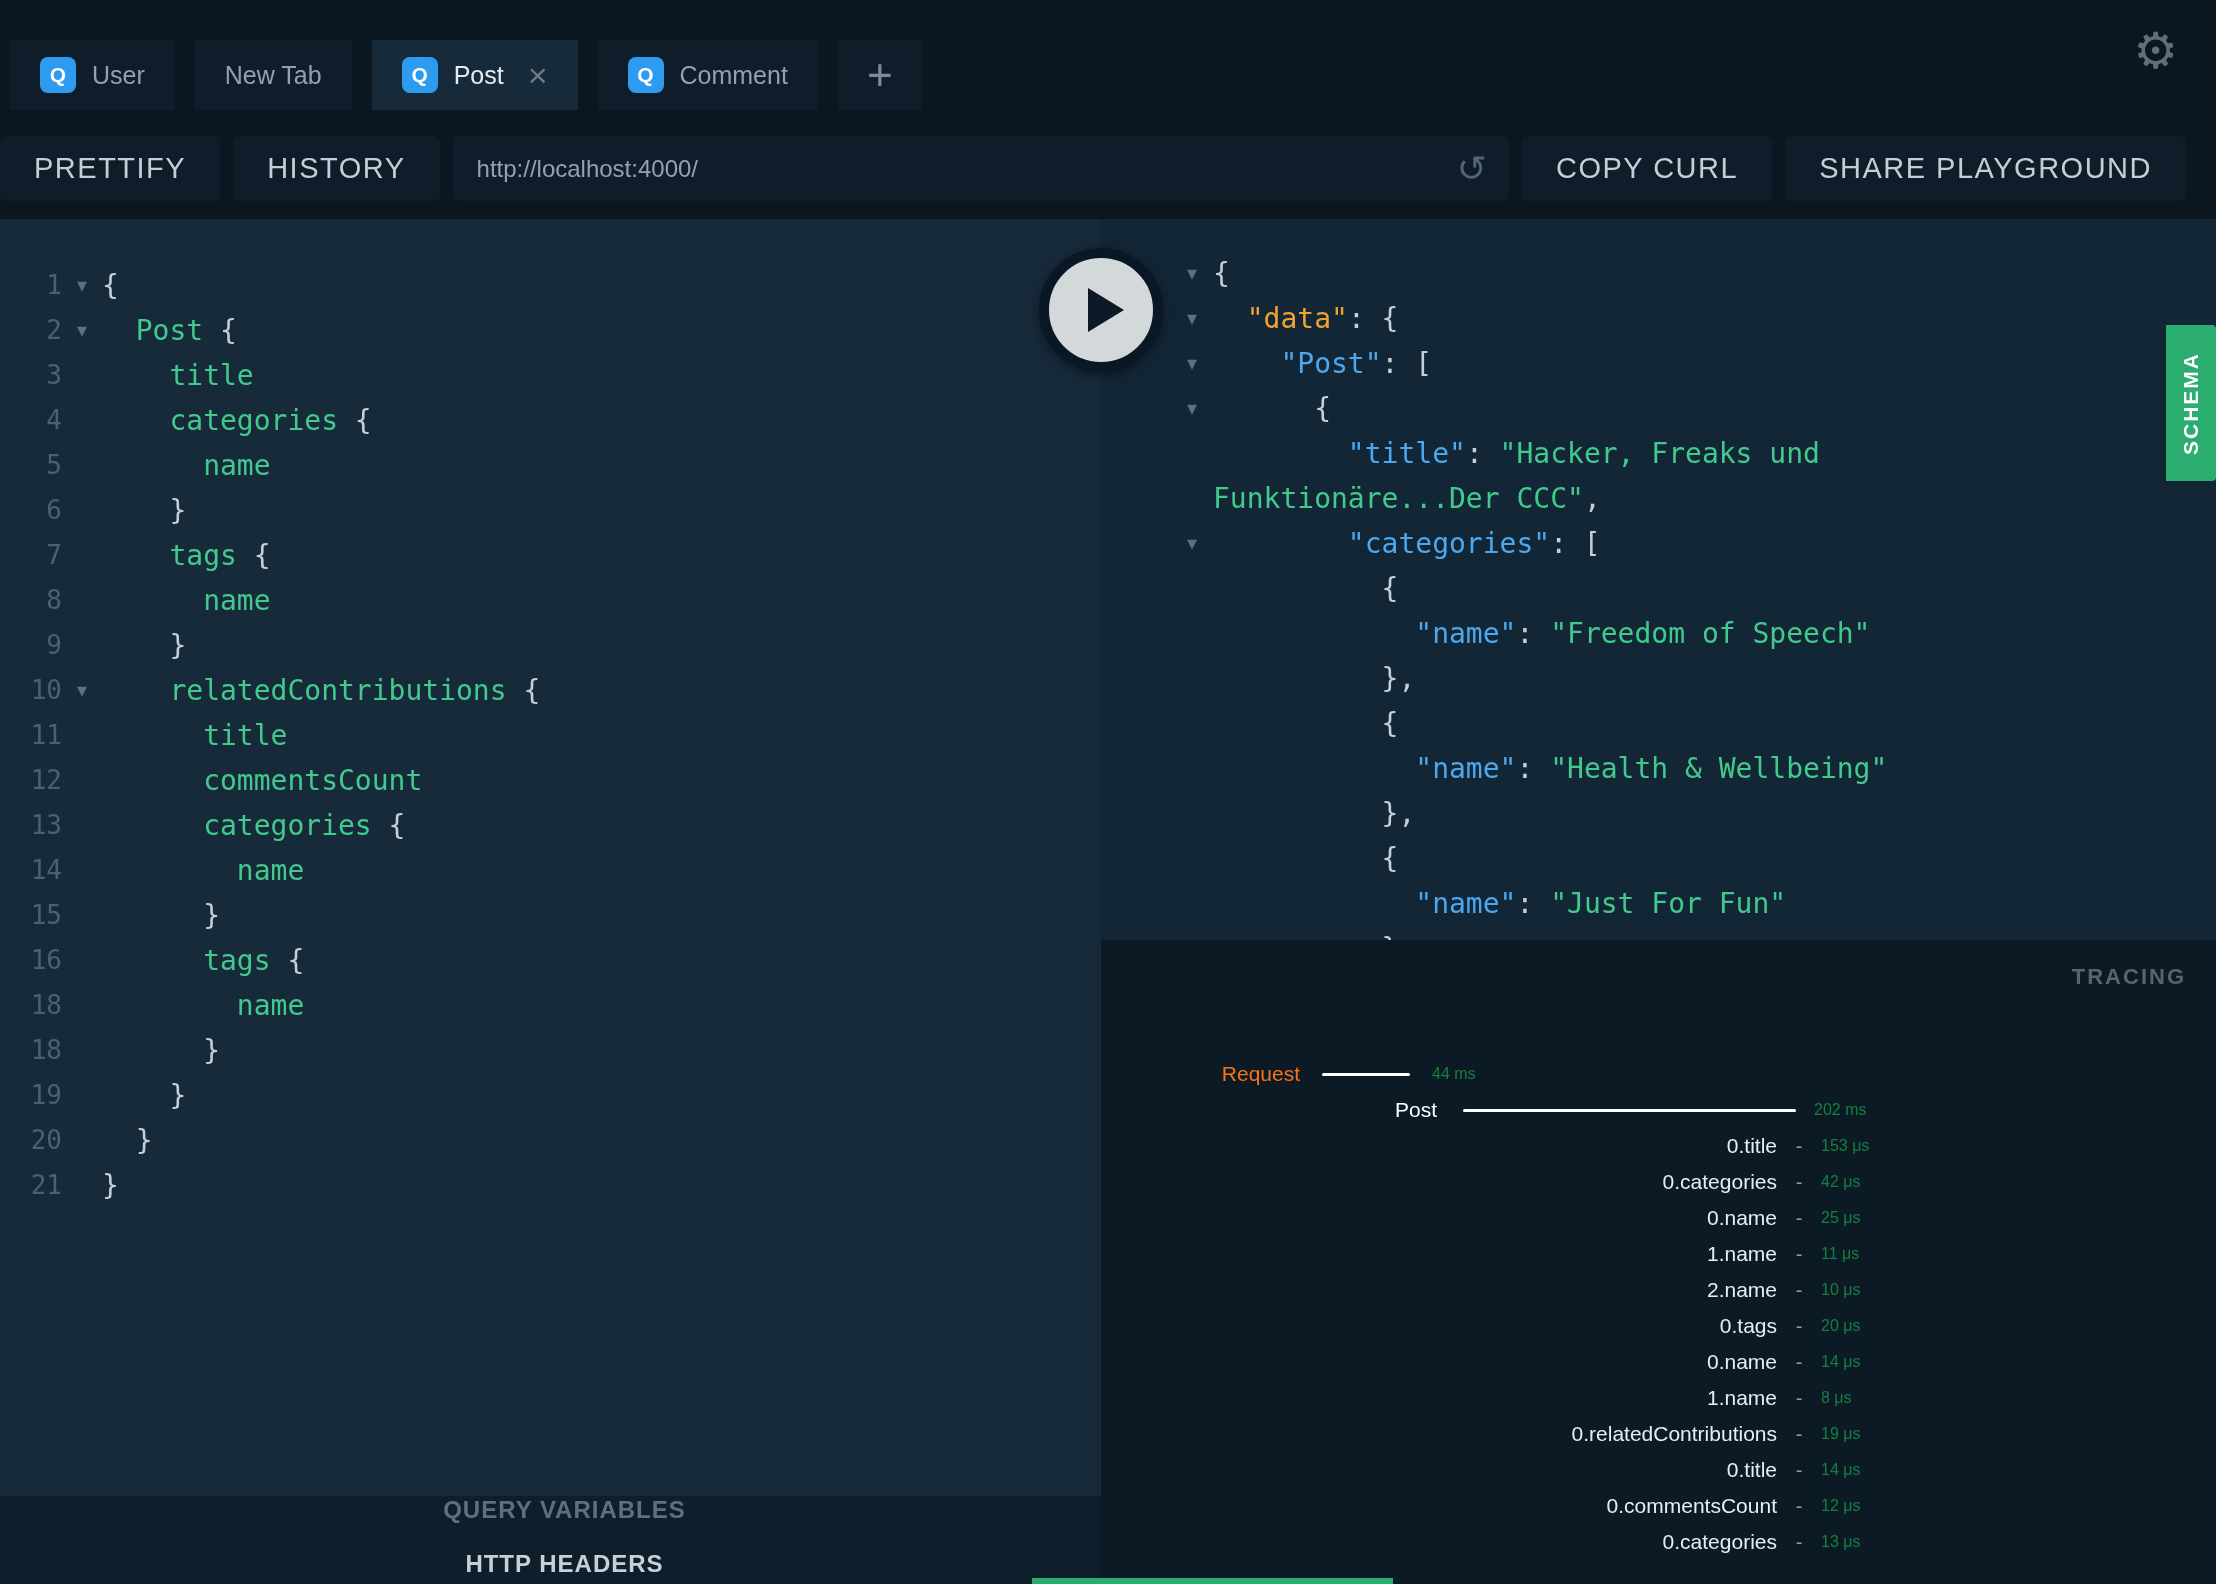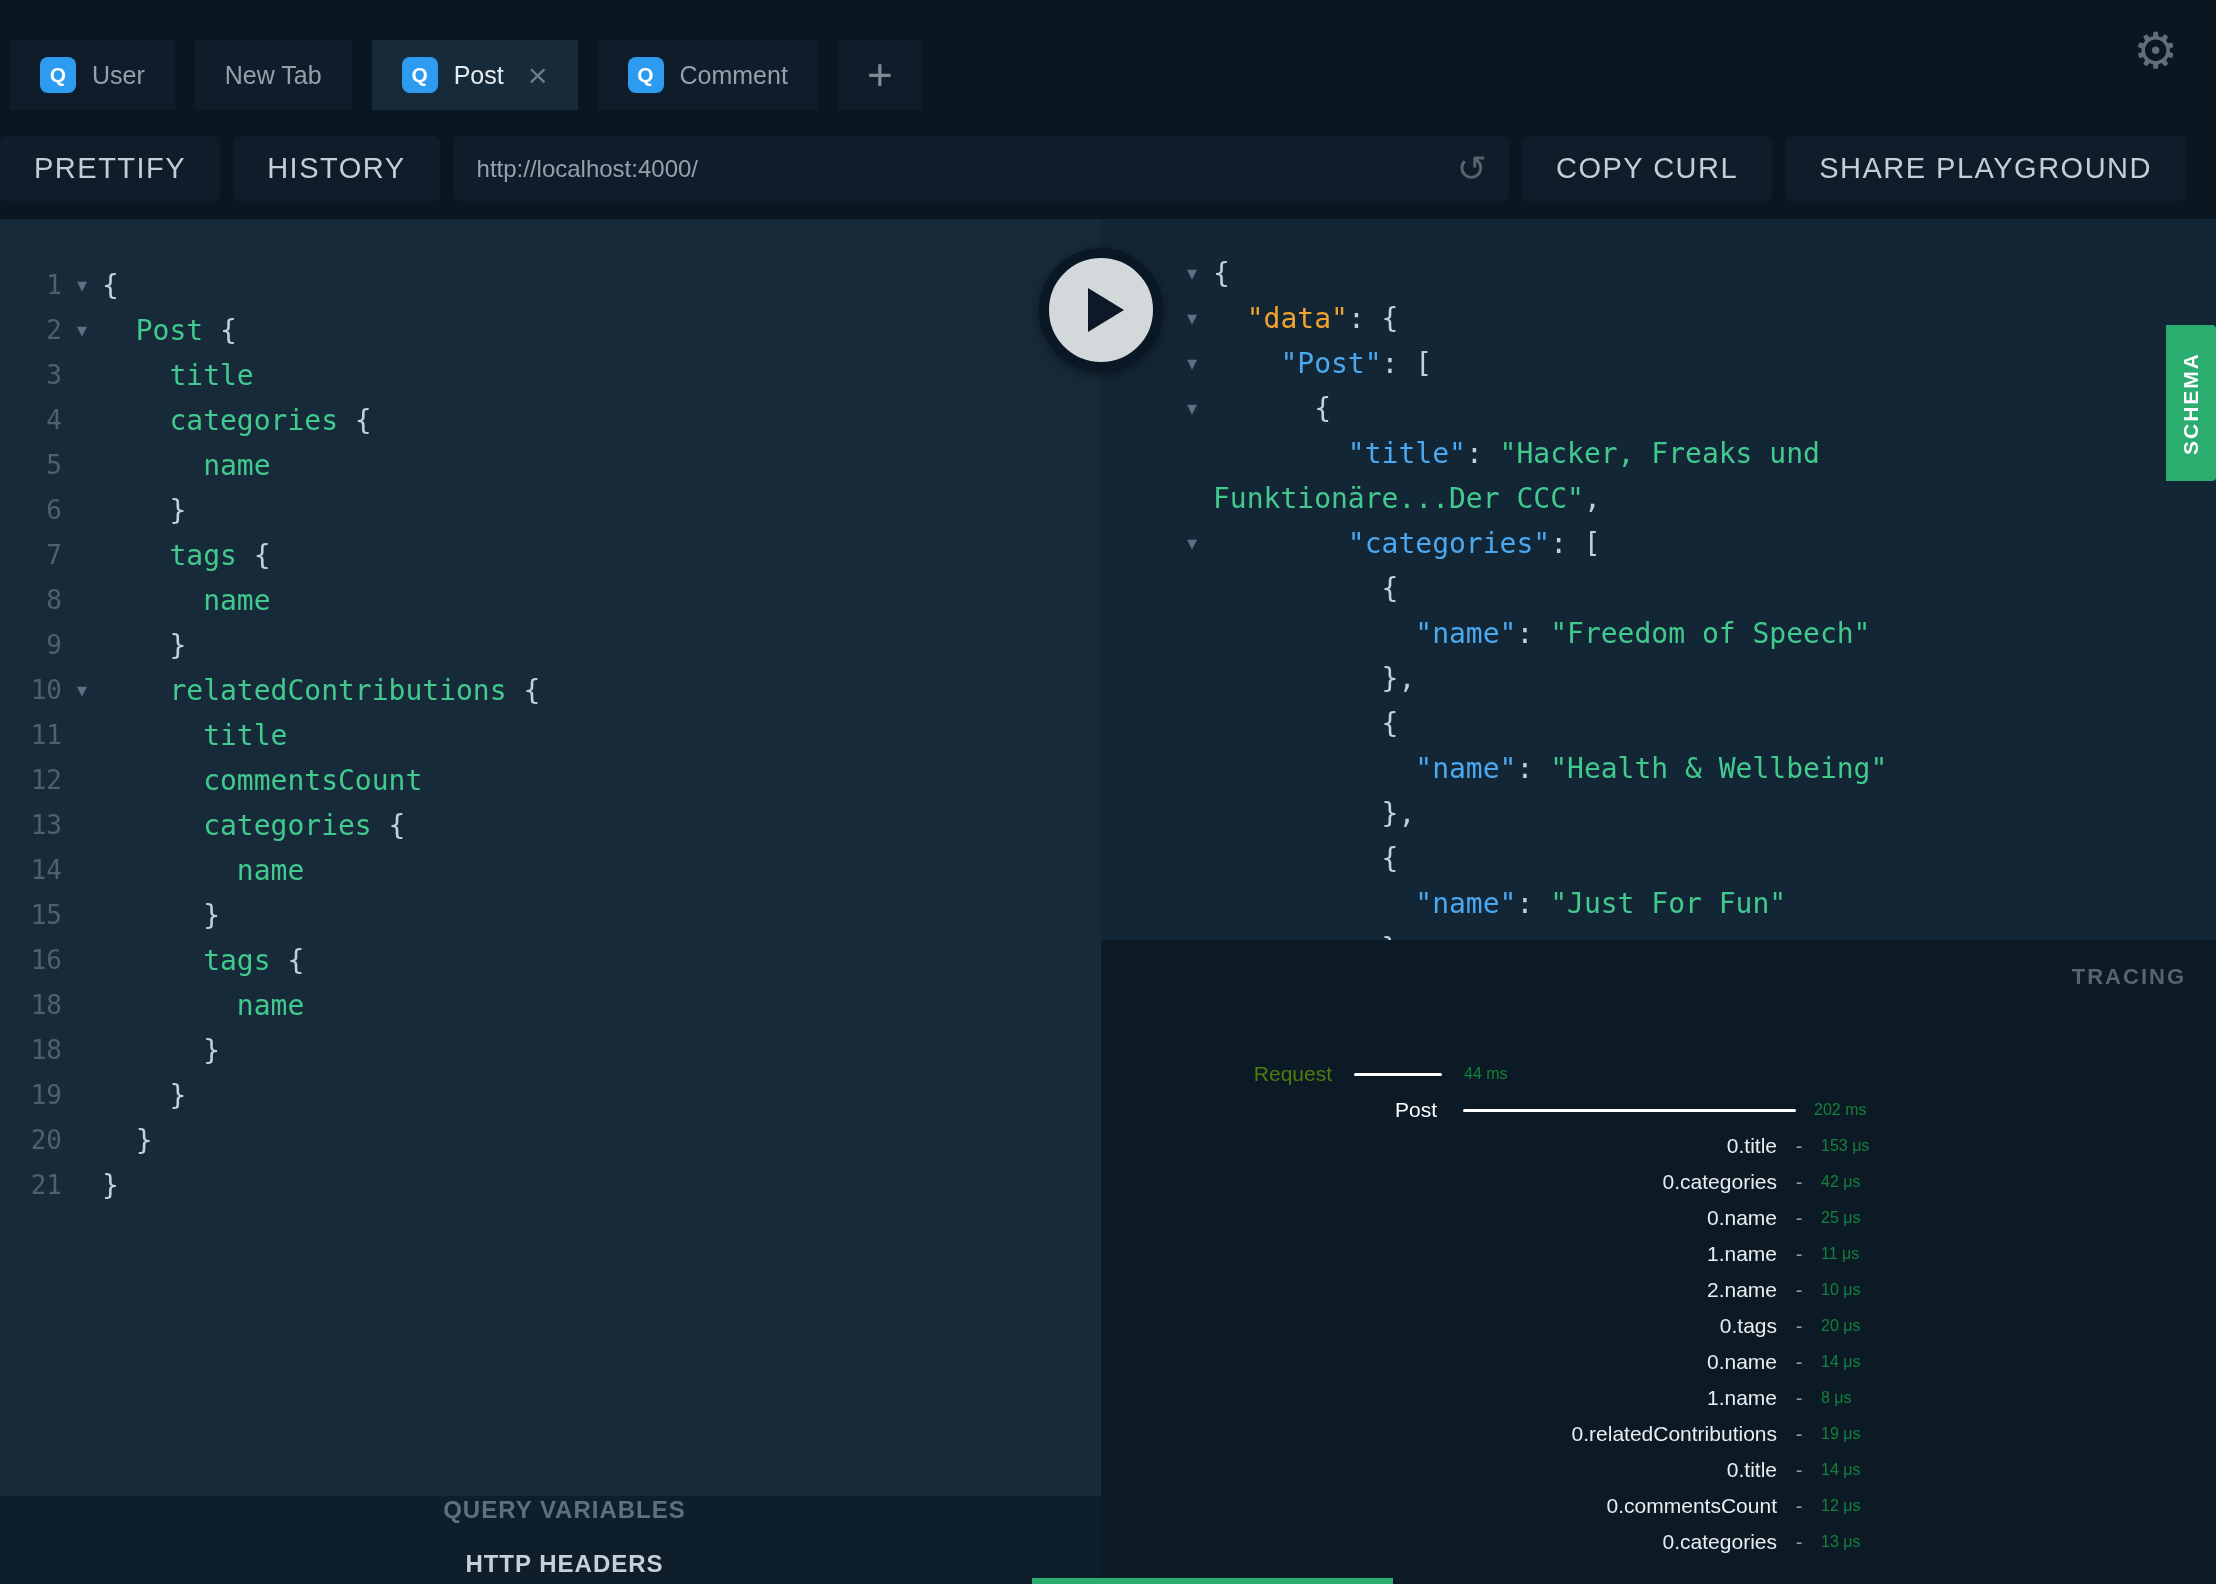--- a/index.html
+++ b/index.html
@@ -97,21 +97,21 @@
 
   
   .tracing-panel { position:absolute; left:1101px; top:940px; width:1115px; height:740px; background:#0b1a25; overflow:hidden; }
   .tracing-title { position:absolute; top:24px; right:30px; font-size:22px; font-weight:bold; letter-spacing:2px; color:#56656f; }
   .trace-rows { padding-top:116px; }
   .trace-row { display:flex; align-items:center; height:36px; font-size:21px; }
   .t-label { flex:1; text-align:right; color:#e9edf0; white-space:pre; }
   .t-dash { width:44px; flex:0 0 44px; text-align:center; color:#8d99a3; font-size:20px; }
   .t-value { width:395px; flex:0 0 395px; color:#15803d; font-size:16px; }
   .t-bar { height:3px; background:#ffffff; border-radius:2px; flex:0 0 auto; }
-  .trace-row-request .t-label { flex:0 0 199px; color:#4d7c0f;margin-left:32px; }
+  .trace-row-request .t-label { flex:0 0 199px; color:#f97316; }
   .trace-row-request .t-bar { width:88px; margin-left:22px; }
   .trace-row-request .t-value { flex:0 1 auto; width:auto; margin-left:22px; }
   .trace-row-post .t-label { flex:0 0 336px; color:#ffffff; }
   .trace-row-post .t-bar { width:333px; margin-left:26px; }
   .trace-row-post .t-value { flex:0 1 auto; width:auto; margin-left:18px; }
 
   
   .bottom-bar {
     position:absolute; left:0; top:1496px; width:1101px; height:88px;
     background:#0e1f2b; display:flex; align-items:center; gap:26px; padding-left:28px;flex-direction:column;

